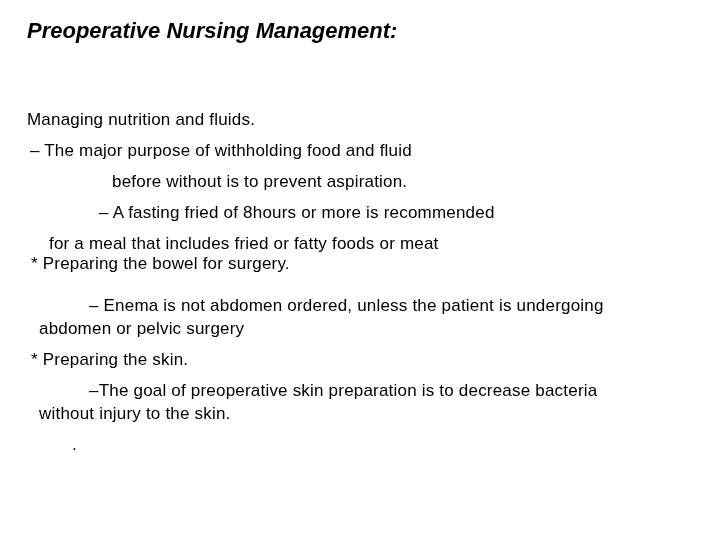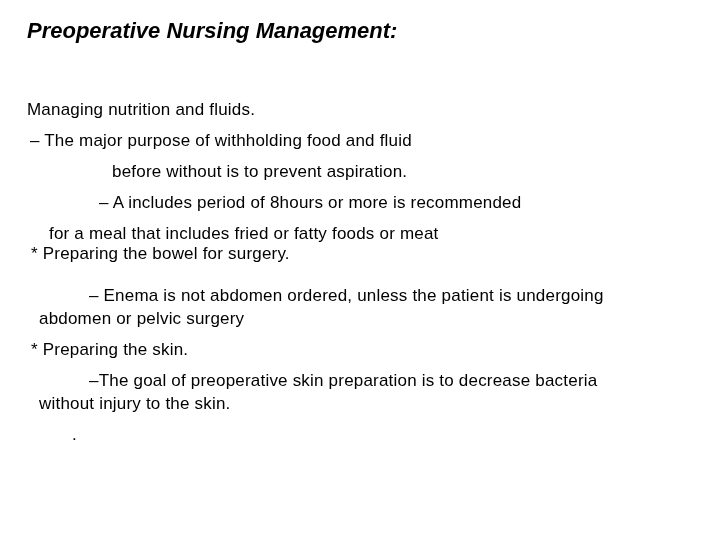--- a/index.html
+++ b/index.html
@@ -7,33 +7,33 @@
       width: 720px; height: 540px; background: #ffffff; position: relative; overflow: hidden;
       font-family: "Liberation Sans", sans-serif; color: #000;
     }
     .title {
       position: absolute; left: 27px; top: 18px;
       font-family: "Liberation Sans", sans-serif; font-weight: bold; font-style: italic;
       font-size: 22px; letter-spacing: 0px; white-space: nowrap;
     }
     .line {
       position: absolute; white-space: nowrap;
-      font-family: "Liberation Sans", sans-serif; font-size: 17px; letter-spacing: 0.2px;
+      font-family: "Liberation Sans", sans-serif; font-size: 17px; letter-spacing: 0.2px; margin-top: 10px;
     }
   </style>
 </head>
 <body>
 
 <div>
   <div class="title">Preoperative Nursing Management:</div>
 
   <div class="line" style="left:27px; top:100px;">Managing nutrition and fluids.</div>
   <div class="line" style="left:30px; top:131px;text-align:center;">– The major purpose of withholding food and fluid</div>
   <div class="line" style="left:112px; top:162px;">before  without is to prevent aspiration.</div>
-  <div class="line" style="left:99px; top:193px;">– A includes period of 8hours or more is recommended</div>
+  <div class="line" style="left:99px; top:193px;">– A fasting fried of 8hours or more is recommended</div>
   <div class="line" style="left:49px; top:224px;text-align:center;">for a meal that includes fried or fatty foods or meat</div>
   <div class="line" style="left:31px; top:244px;">* Preparing the bowel for surgery.</div>
   <div class="line" style="left:89px; top:286px;">– Enema is not abdomen ordered, unless the patient is undergoing</div>
   <div class="line" style="left:39px; top:309px;">abdomen or pelvic surgery</div>
   <div class="line" style="left:31px; top:340px;">* Preparing the skin.</div>
   <div class="line" style="left:89px; top:371px;text-align:right;">–The goal of preoperative skin preparation is to decrease bacteria</div>
   <div class="line" style="left:39px; top:394px;">without injury to the skin.</div>
   <div class="line" style="left:72px; top:425px;">.</div>
 </div>
 

